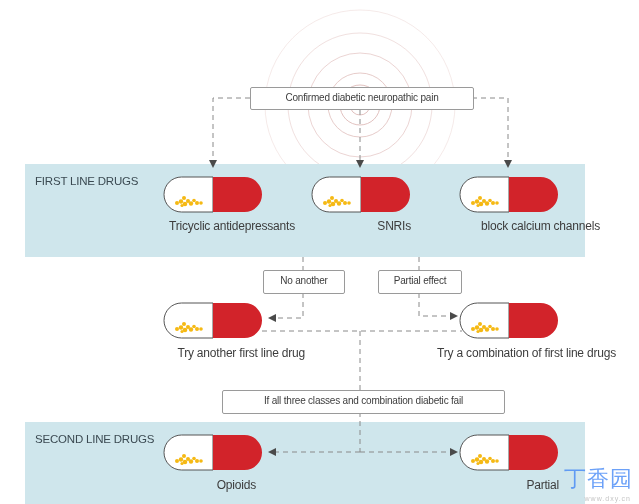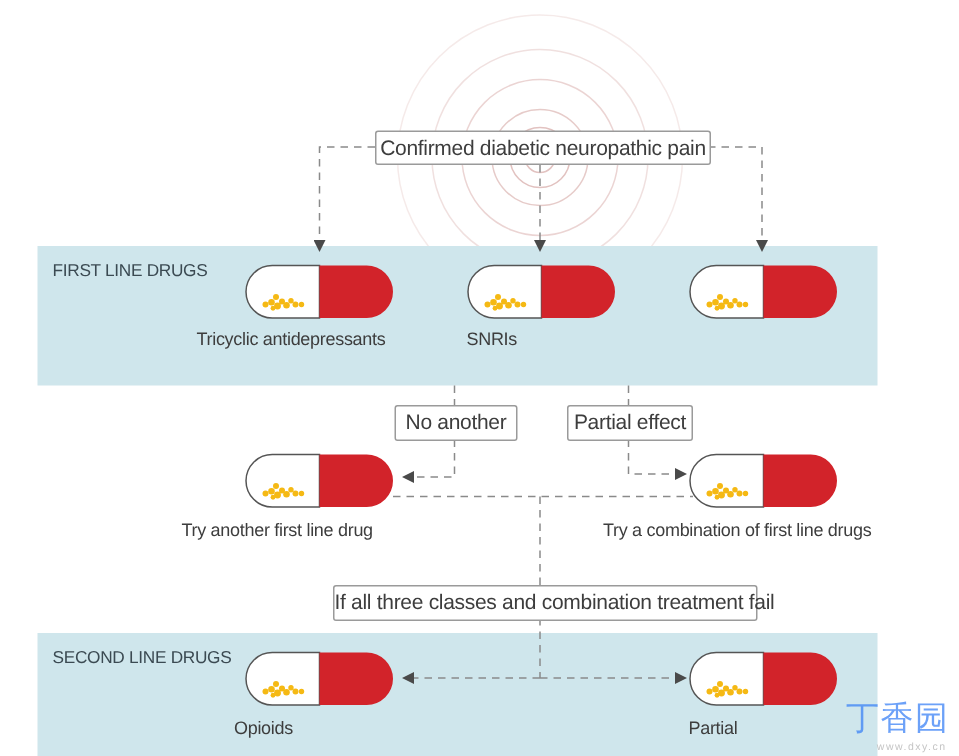--- a/index.html
+++ b/index.html
@@ -16,26 +16,26 @@
     .band-label {
       position: absolute; left: 10px; top: 11px;
       font-size: 11.5px; color: #3b4a52; letter-spacing: -0.2px;
     }
     #band1 { top: 164px; height: 93px; text-decoration: underline; }
     #band2 { top: 422px; height: 82px; text-align: center; }
     #bg-svg, #conn-svg { position: absolute; left: 0; top: 0; }
     .box {
       position: absolute; background: #ffffff;
       border: 1px solid #9a9a9a; border-radius: 2px;
-      font-size: 14px; color: #3d3d3d; text-align: center;
+      font-size: 10px; color: #3d3d3d; text-align: center;
       white-space: nowrap; line-height: 20px; letter-spacing: -0.2px;
     }
     .pill { position: absolute; width: 100px; height: 37px; }
     .label {
-      position: absolute; font-size: 12px; color: #3d3d3d; text-align: left;
+      position: absolute; font-size: 12px; color: #3d3d3d; text-align: right;
       white-space: nowrap; line-height: 15px; letter-spacing: -0.2px;
     }
     .watermark {
       position: absolute; right: 6px; bottom: 10px;
       font-size: 22px; color: #3b82f6; opacity: 0.75; letter-spacing: 1px;
     }
     .watermark-sub {
       position: absolute; right: 8px; bottom: 2px;
       font-size: 7px; color: #c5c5c5; letter-spacing: 1px;
     }
@@ -141,20 +141,21 @@
     <circle cx="31" cy="24.5" r="1.8"></circle>
         <circle cx="34" cy="27" r="2"></circle>
     <circle cx="38" cy="27" r="1.8"></circle>
         <circle cx="19" cy="29.5" r="1.6"></circle>
   </g>
 </svg></div>
 
 <div class="label" style="left:131px; top:219px; width:164px;">Tricyclic antidepressants</div>
 <div class="label" style="left:311px; top:219px; width:100px;">SNRIs</div>
 <div class="label" style="left:420px; top:219px; width:180px;">
+  <div>block calcium channels</div>
 </div>
 
 <div class="box" style="left:263px; top:270px; width:80px; height:22px;">
   <span>No another</span>
 </div>
 <div class="box" style="left:378px; top:270px; width:82px; height:22px;text-align:center;">
   <span>Partial effect</span>
 </div>
 
 <div class="pill" style="left:163px; top:302px;">
@@ -189,21 +190,21 @@
         <circle cx="34" cy="27" r="2"></circle>
     <circle cx="38" cy="27" r="1.8"></circle>
         <circle cx="19" cy="29.5" r="1.6"></circle>
   </g>
 </svg></div>
 
 <div class="label" style="left:121px; top:346px; width:184px;">Try another first line drug</div>
 <div class="label" style="left:402px; top:346px; width:214px;">Try a combination of first line drugs</div>
 
 <div class="box" style="left:222px; top:390px; width:281px; height:22px;">
-  <span>If all three classes and combination treatment fail</span>
+  <span>If all three classes and combination diabetic fail</span>
 </div>
 
 <div class="pill" style="left:163px; top:434px;">
 <svg width="100" height="37" viewBox="0 0 100 37">
   <path d="M18.5,1 H50 V36 H18.5 A17.5,17.5 0 0 1 18.5,1 Z" fill="#ffffff" stroke="#555" stroke-width="1"></path>
   <path d="M50,1 H81.5 A17.5,17.5 0 0 1 81.5,36 H50 Z" fill="#d2232a"></path>
   <g fill="#f5b914">
     <circle cx="14" cy="27" r="2"></circle>
         <circle cx="18" cy="25.5" r="2.2"></circle>
     <circle cx="21" cy="22" r="2"></circle>

